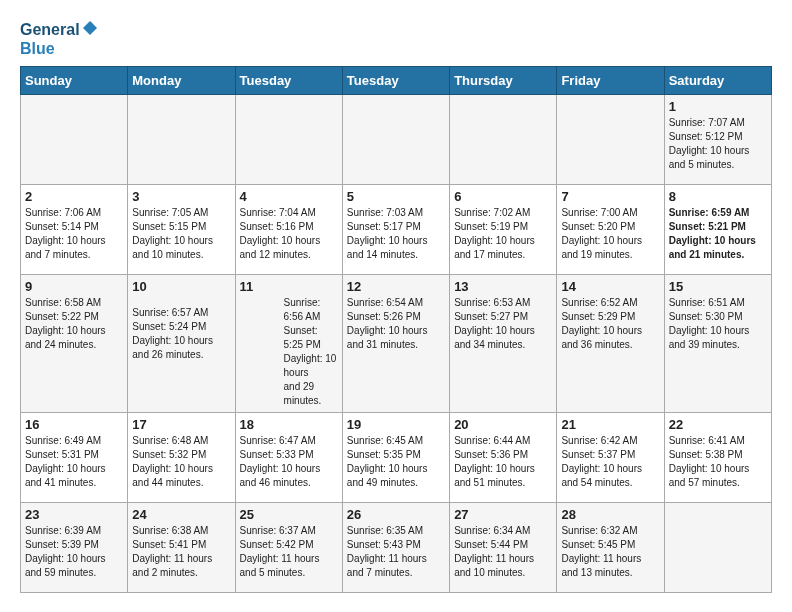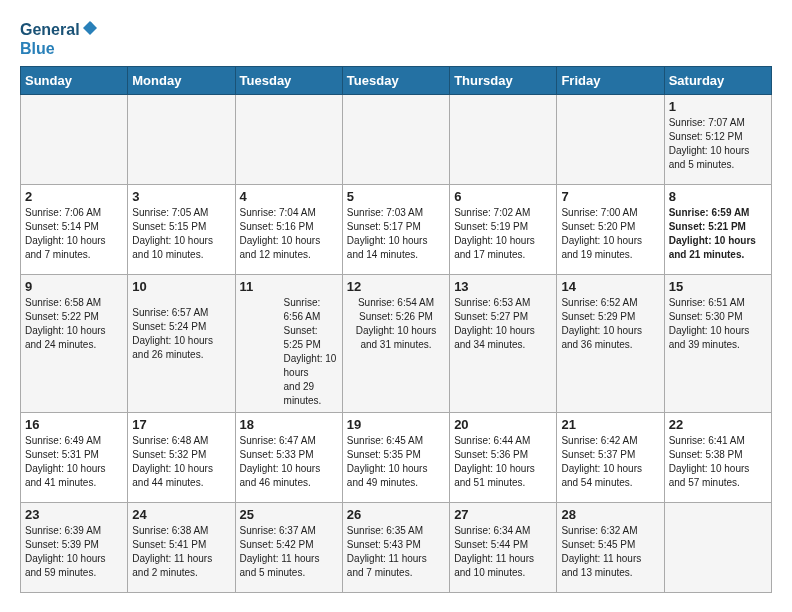--- a/index.html
+++ b/index.html
@@ -199,21 +199,21 @@
         </td>
         <td>
           <div class="day-num">11</div>
           <div class="day-info" style="white-space: pre-line; margin-left: 44px;">Sunrise: 6:56 AM
 Sunset: 5:25 PM
 Daylight: 10 hours
 and 29 minutes.</div>
         </td>
         <td>
           <div class="day-num">12</div>
-          <div class="day-info" style="white-space: pre-line; text-align: center;">Sunrise: 6:54 AM
+          <div class="day-info" style="white-space: pre-line;">Sunrise: 6:54 AM
 Sunset: 5:26 PM
 Daylight: 10 hours
 and 31 minutes.</div>
         </td>
         <td>
           <div class="day-num">13</div>
           <div class="day-info" style="white-space: pre-line;">Sunrise: 6:53 AM
 Sunset: 5:27 PM
 Daylight: 10 hours
 and 34 minutes.</div>

